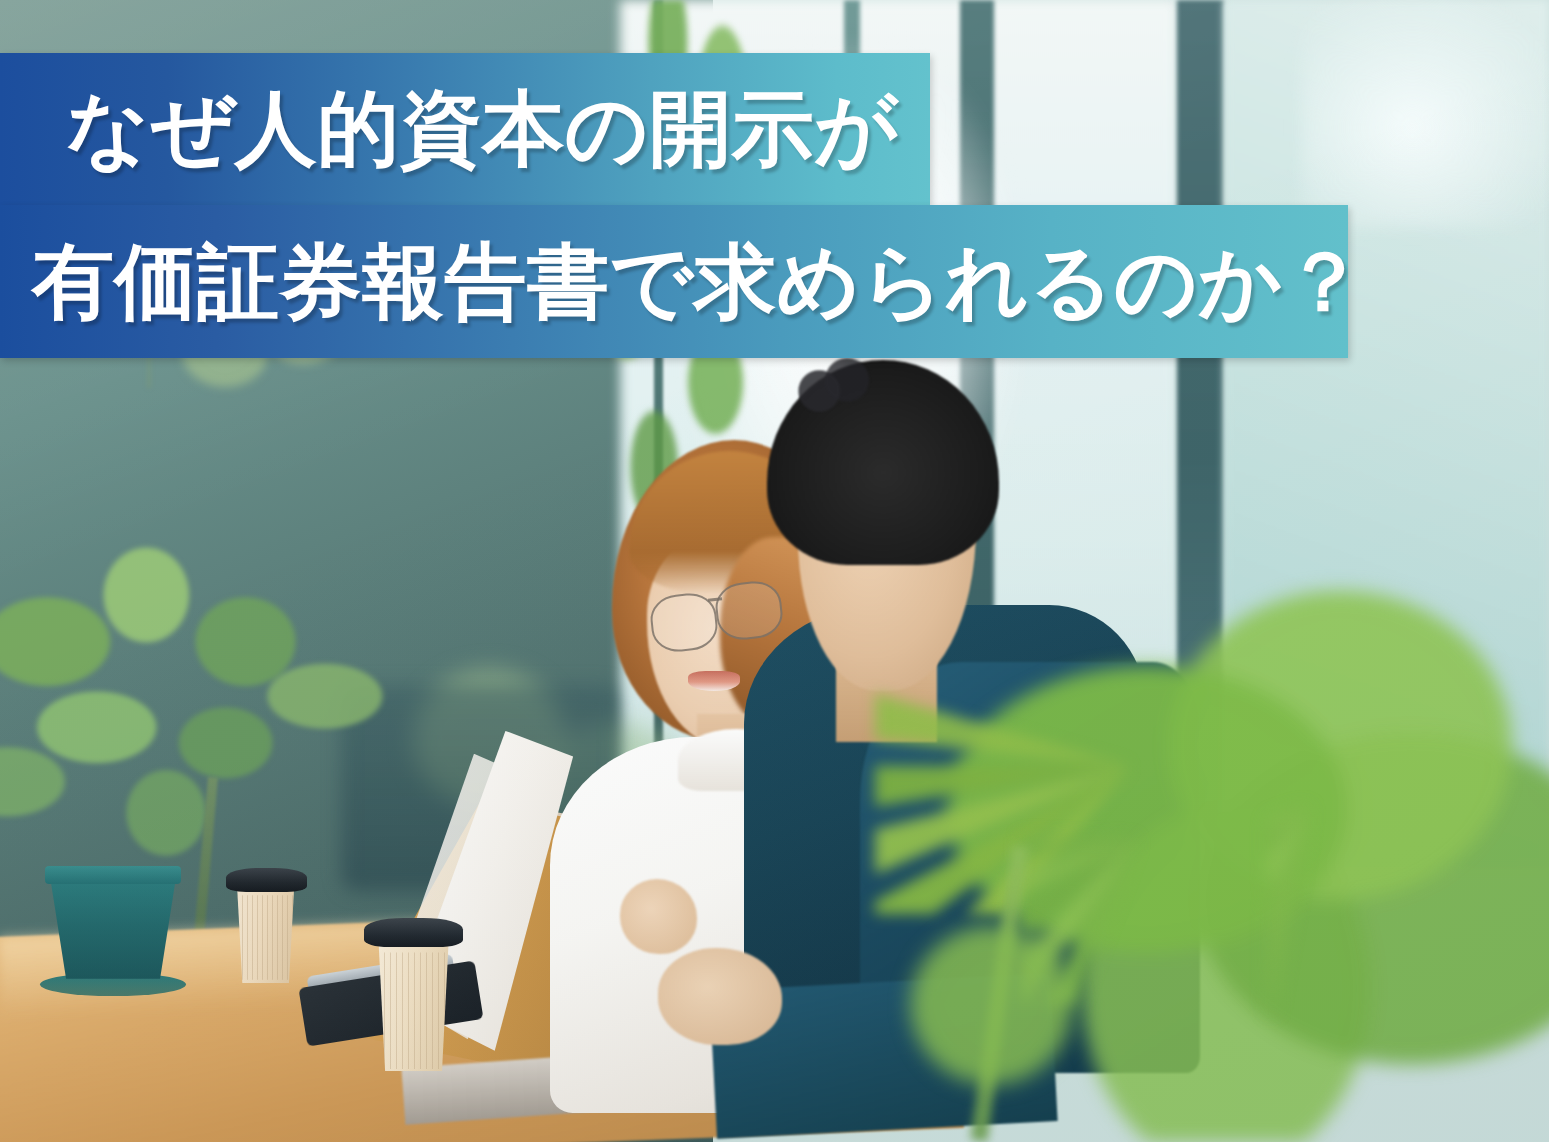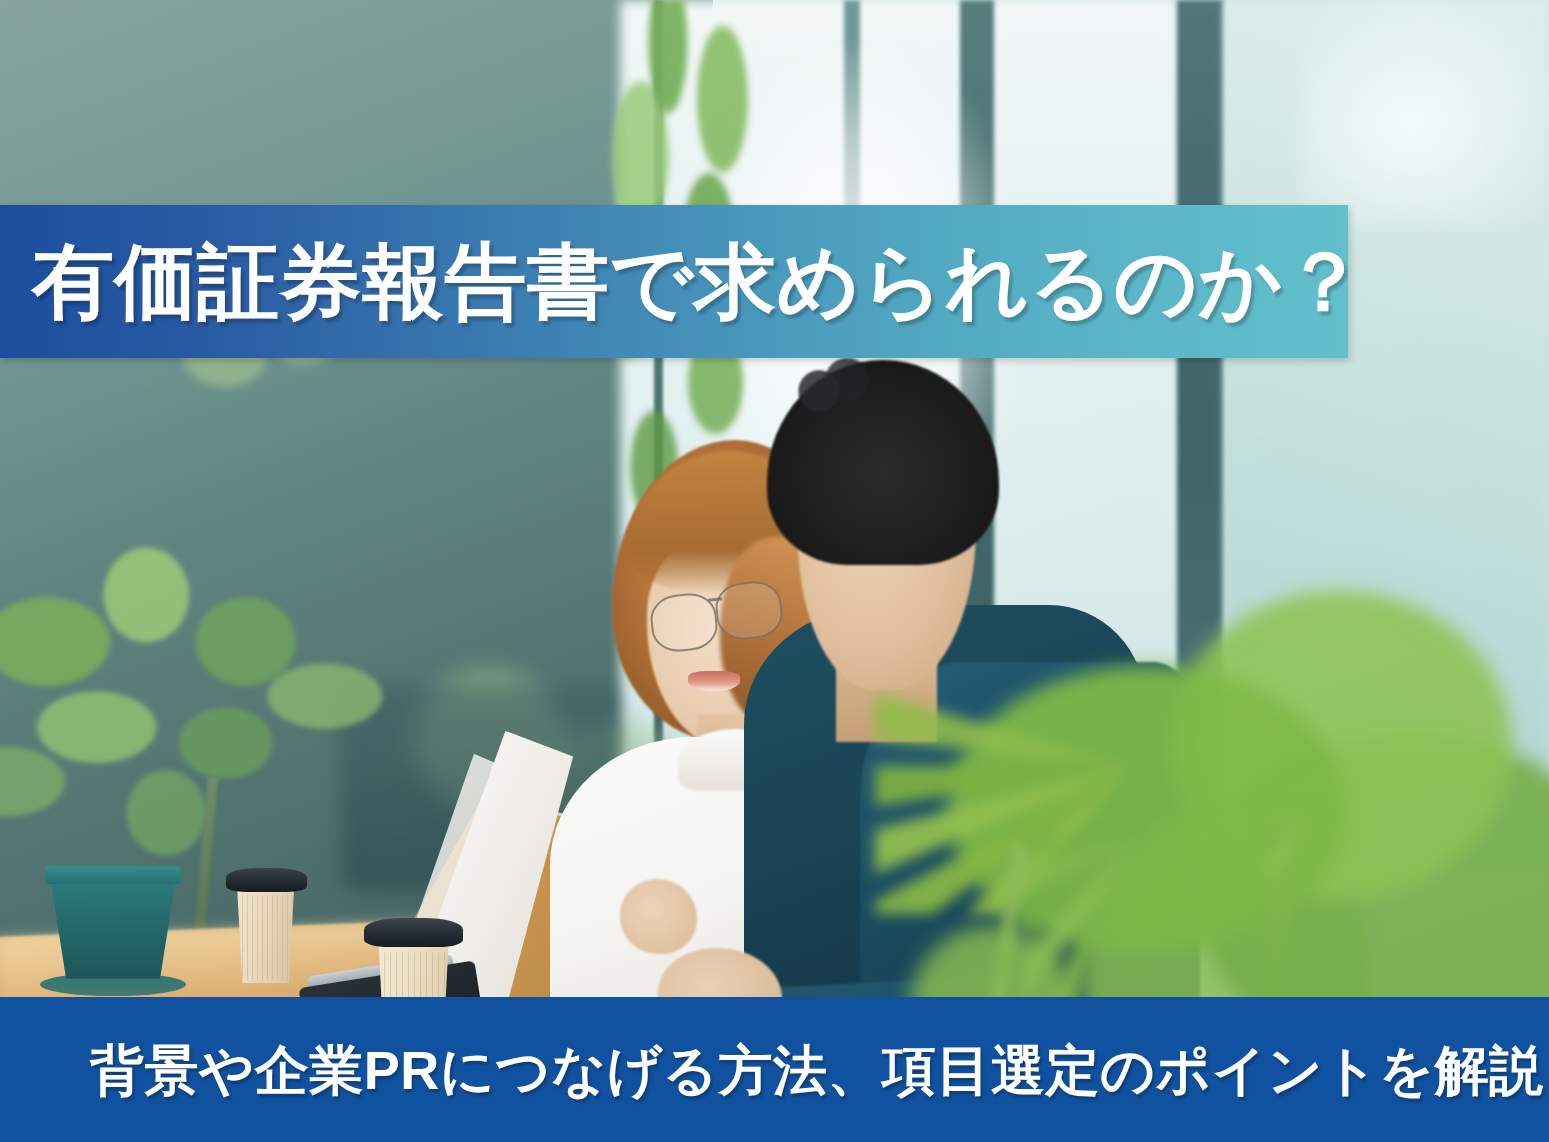--- a/index.html
+++ b/index.html
@@ -588,22 +588,22 @@
     <div class="layer leaf-big"></div>
     <div class="layer leaf-fan-a"></div>
     <div class="layer leaf-fan-b"></div>
     <div class="layer leaf-fan-c"></div>
     <div class="layer leaf-stem"></div>
     <div class="layer leaf-lowleft"></div>
 
     <div class="grade"></div>
   </div>
 
+  <div class="band band-1">
+    <span class="title-text">なぜ人的資本の開示が</span>
+  </div>
 
   <div class="band band-2">
     <span class="title-text">有価証券報告書で求められるのか？</span>
   </div>
 
-  <div class="bottom-banner">
-    <span class="subtitle-text">背景や企業PRにつなげる方法、項目選定のポイントを解説</span>
-  </div>
 
 </div>
 
 </body></html>

